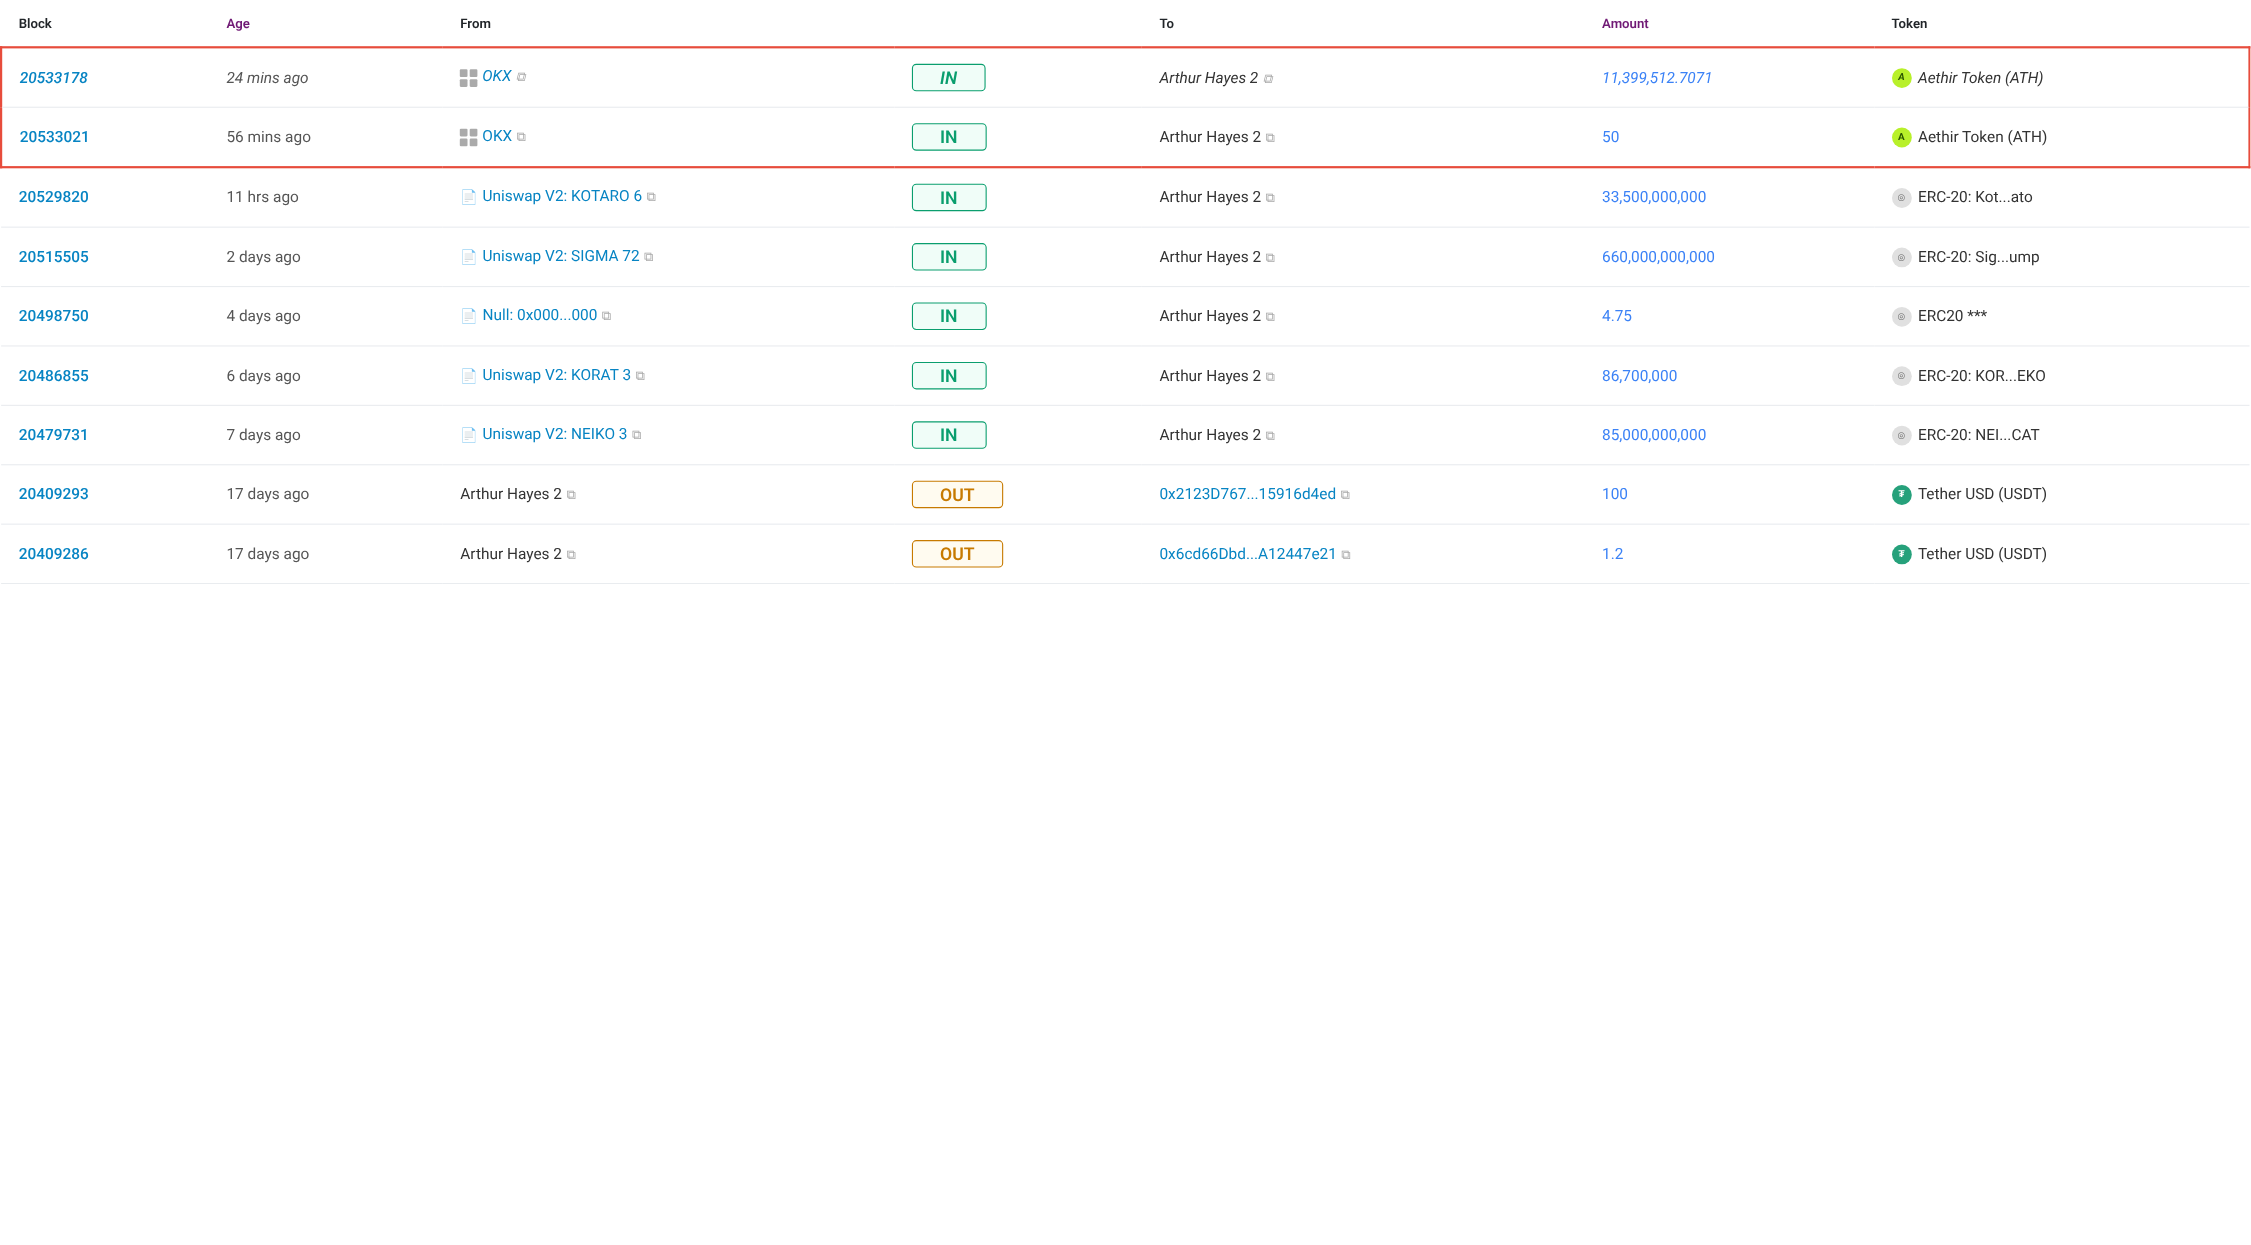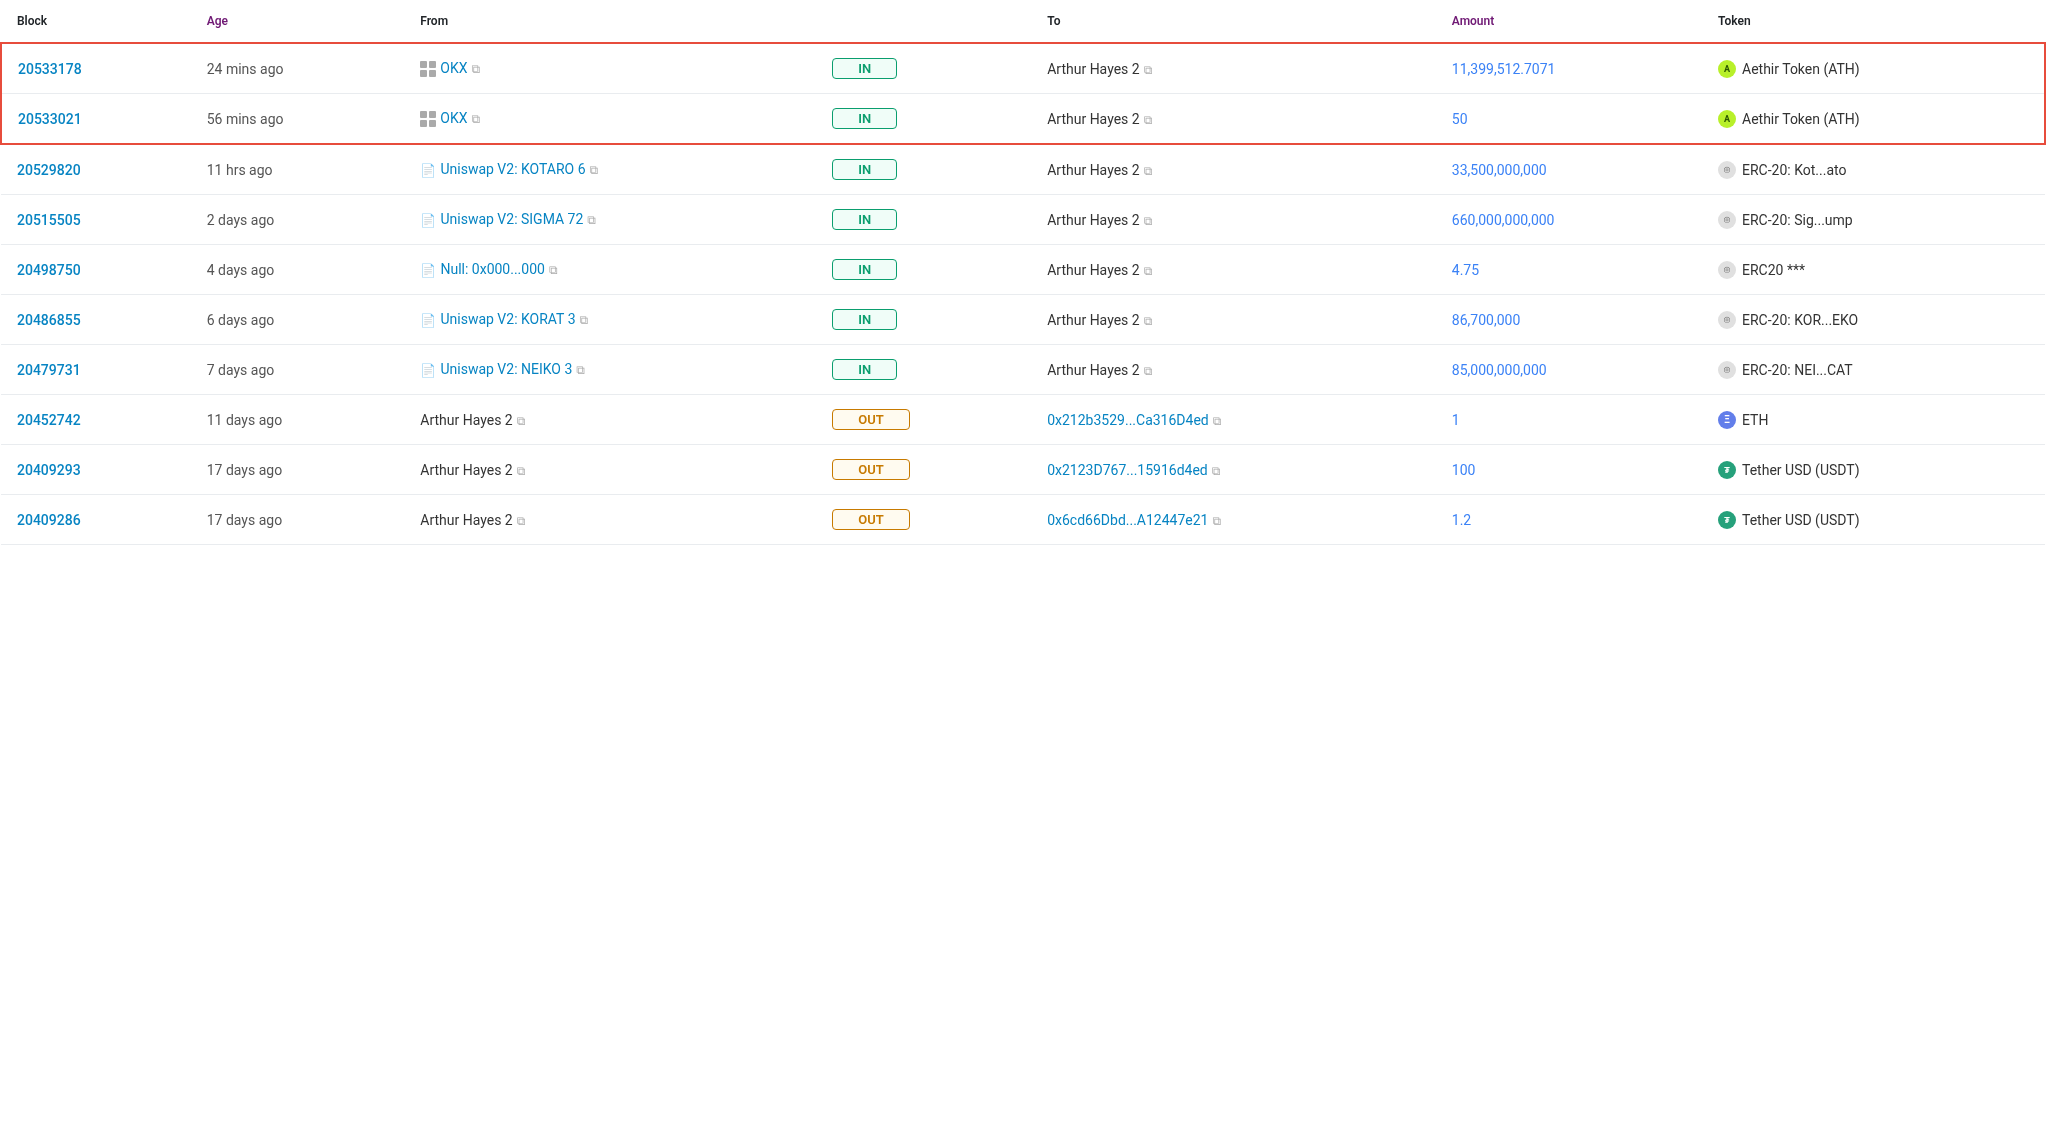--- a/index.html
+++ b/index.html
@@ -51,39 +51,40 @@
       display: inline-block;
       margin-left: 4px;
       color: #aaa;
       font-size: 12px;
       cursor: pointer;
     }
     .direction-badge {
       display: inline-block;
       padding: 2px 25px;
       border-radius: 4px;
-      font-size: 13px;
+      font-size: 16px;
       font-weight: 600;
       border: 1px solid;
     }
     .badge-in {
       color: #0a9e6e;
       border-color: #0a9e6e;
       background: #f0fdf8;
     }
     .badge-out {
       color: #c77a00;
       border-color: #c77a00;
       background: #fffbf0;
     }
     .to-link { color: #0784c3; text-decoration: none; }
     .amount-col { color: #3b82f6; font-weight: 400; }
     .token-col { display: flex; align-items: center; gap: 6px; color: #333; }
     tr.highlight-top td {
       border-top: 2.5px solid #e74c3c;
+      font-style: italic;
     }
     tr.highlight-bottom td {
       border-bottom: 2.5px solid #e74c3c;
     }
     tr.highlight-top td:first-child,
     tr.highlight-bottom td:first-child {
       border-left: 2.5px solid #e74c3c;
     }
     tr.highlight-top td:last-child,
     tr.highlight-bottom td:last-child {
@@ -276,34 +277,20 @@
           <td><span>Arthur Hayes 2</span><span class="copy-icon">⧉</span></td>
           <td class="amount-col">85,000,000,000</td>
           <td>
             <div class="token-col">
               <span class="erc20-icon">◎</span>
               <span>ERC-20: NEI...CAT</span>
             </div>
           </td>
         </tr>
         <tr>
-          <td><a class="block-link" href="#">20452742</a></td>
-          <td class="age-col">11 days ago</td>
-          <td class="from-col"><span>Arthur Hayes 2</span><span class="copy-icon">⧉</span></td>
-          <td><span class="direction-badge badge-out">OUT</span></td>
-          <td><a class="to-link" href="#">0x212b3529...Ca316D4ed</a><span class="copy-icon">⧉</span></td>
-          <td class="amount-col">1</td>
-          <td>
-            <div class="token-col">
-              <span class="eth-icon">Ξ</span>
-              <span>ETH</span>
-            </div>
-          </td>
-        </tr>
-        <tr>
           <td><a class="block-link" href="#">20409293</a></td>
           <td class="age-col">17 days ago</td>
           <td class="from-col"><span>Arthur Hayes 2</span><span class="copy-icon">⧉</span></td>
           <td><span class="direction-badge badge-out">OUT</span></td>
           <td><a class="to-link" href="#">0x2123D767...15916d4ed</a><span class="copy-icon">⧉</span></td>
           <td class="amount-col">100</td>
           <td>
             <div class="token-col">
               <span class="usdt-icon">₮</span>
               <span>Tether USD (USDT)</span>

